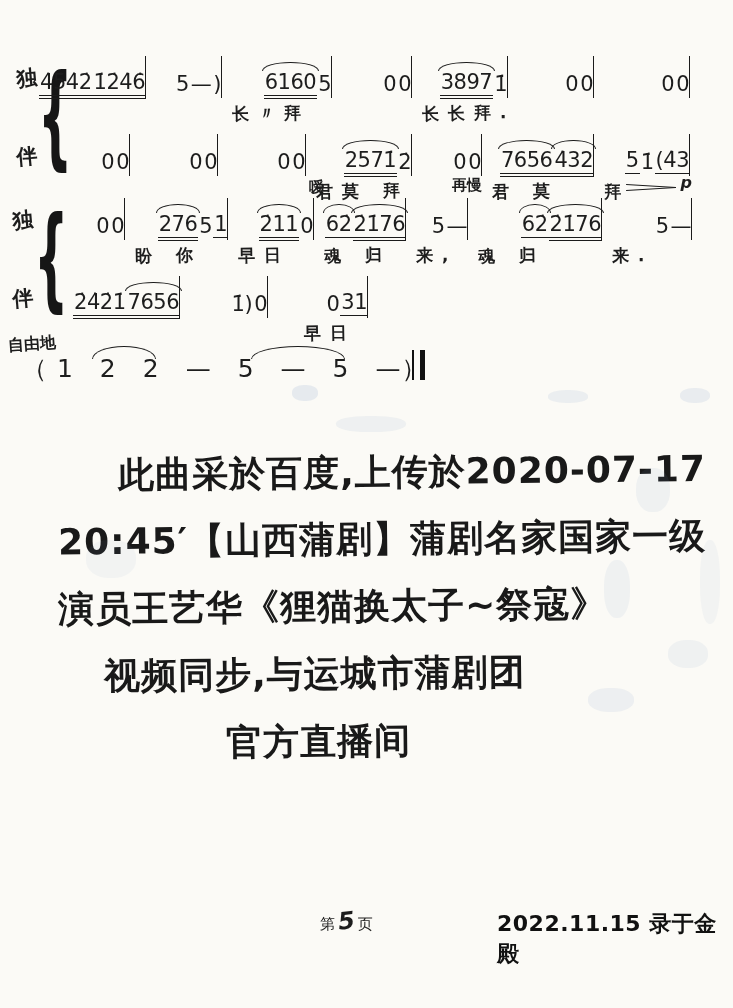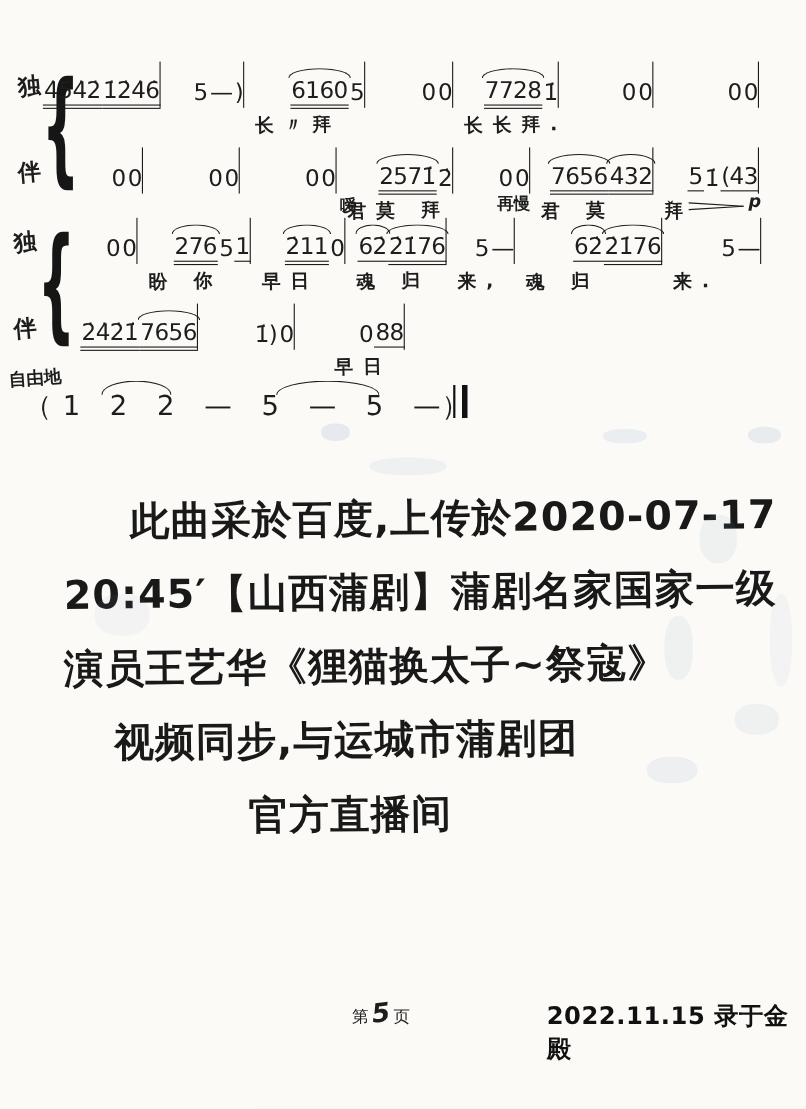--- a/index.html
+++ b/index.html
@@ -95,21 +95,21 @@
             </div>
             <div class="measure" style="width: 80px;">
               <div class="notes">
                 <span class="tok">0</span>
                 <span class="tok">0</span>
               </div>
               <div class="lyrics"></div>
             </div>
             <div class="measure" style="width: 96px;">
               <div class="notes">
-                <span class="tok u2 hasarc">7728</span>
+                <span class="tok u2 hasarc">3897</span>
                 <span class="tok">1̇</span>
               </div>
               <div class="lyrics">长长拜.</div>
             </div>
             <div class="measure" style="width: 86px;">
               <div class="notes">
                 <span class="tok">0</span>
                 <span class="tok">0</span>
               </div>
               <div class="lyrics"></div>
@@ -257,21 +257,21 @@
             <div class="measure" style="width: 88px;">
               <div class="notes">
                 <span class="tok">1̇)</span>
                 <span class="tok">0</span>
               </div>
               <div class="lyrics"></div>
             </div>
             <div class="measure" style="width: 100px;">
               <div class="notes">
                 <span class="tok">0</span>
-                <span class="tok u1">88</span>
+                <span class="tok u1">31</span>
               </div>
               <div class="lyrics lyr-r">早日</div>
             </div>
           </div>
         </div>
       </div>
     </div>
 
   <div class="free-line">
     <span class="tempo">自由地</span>

